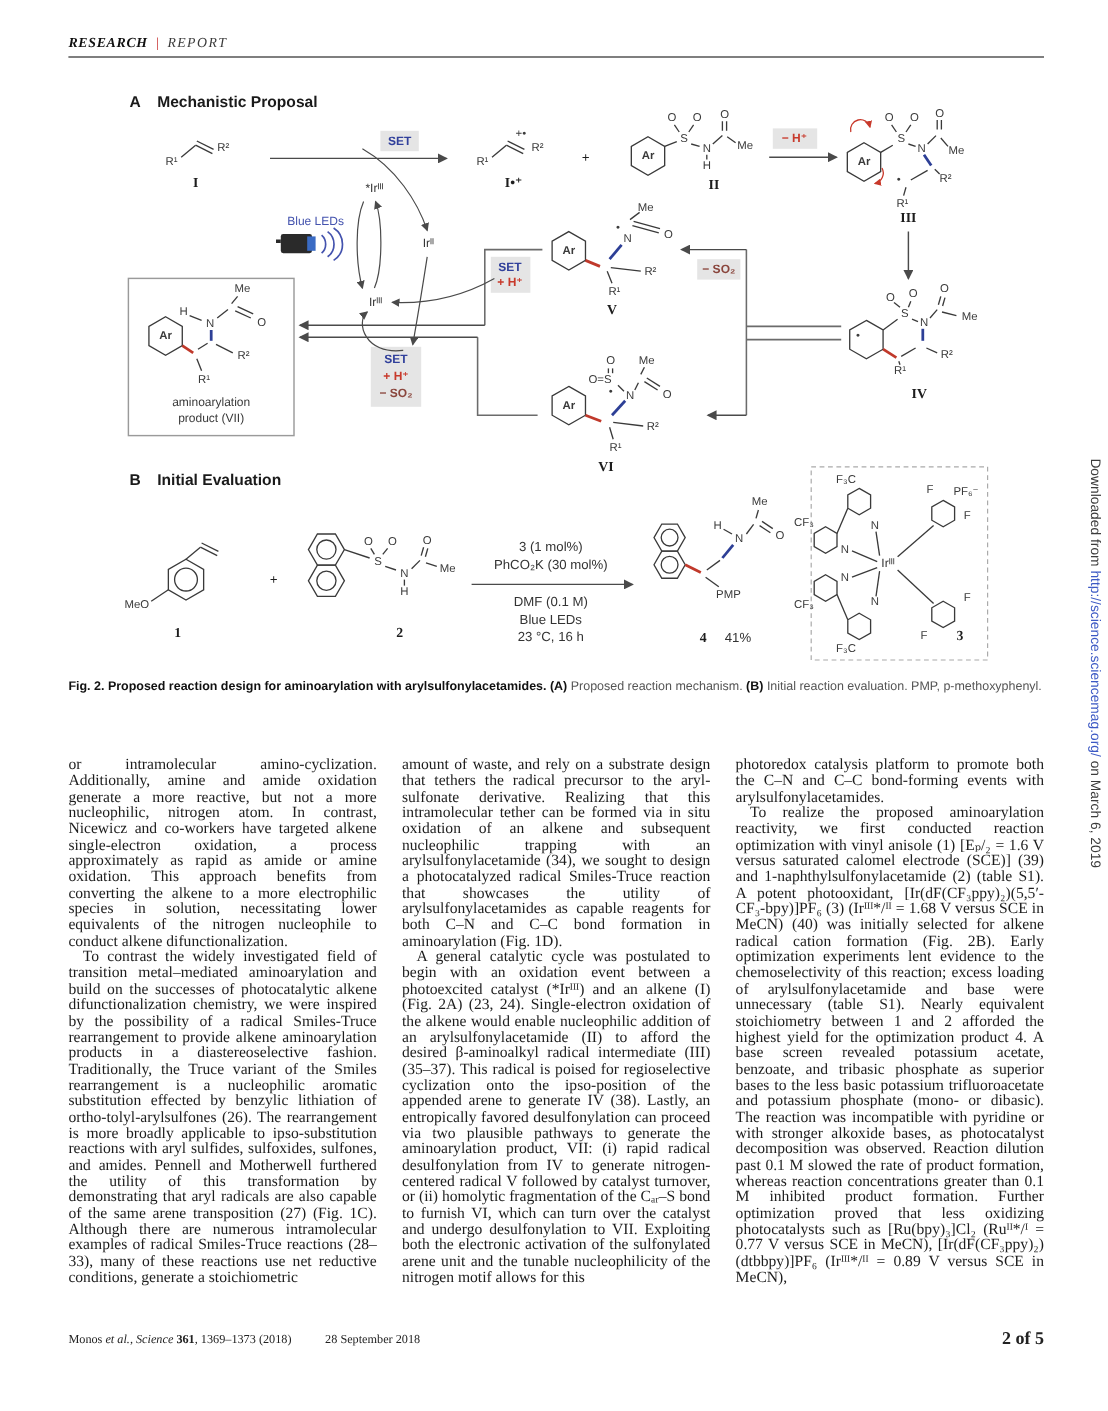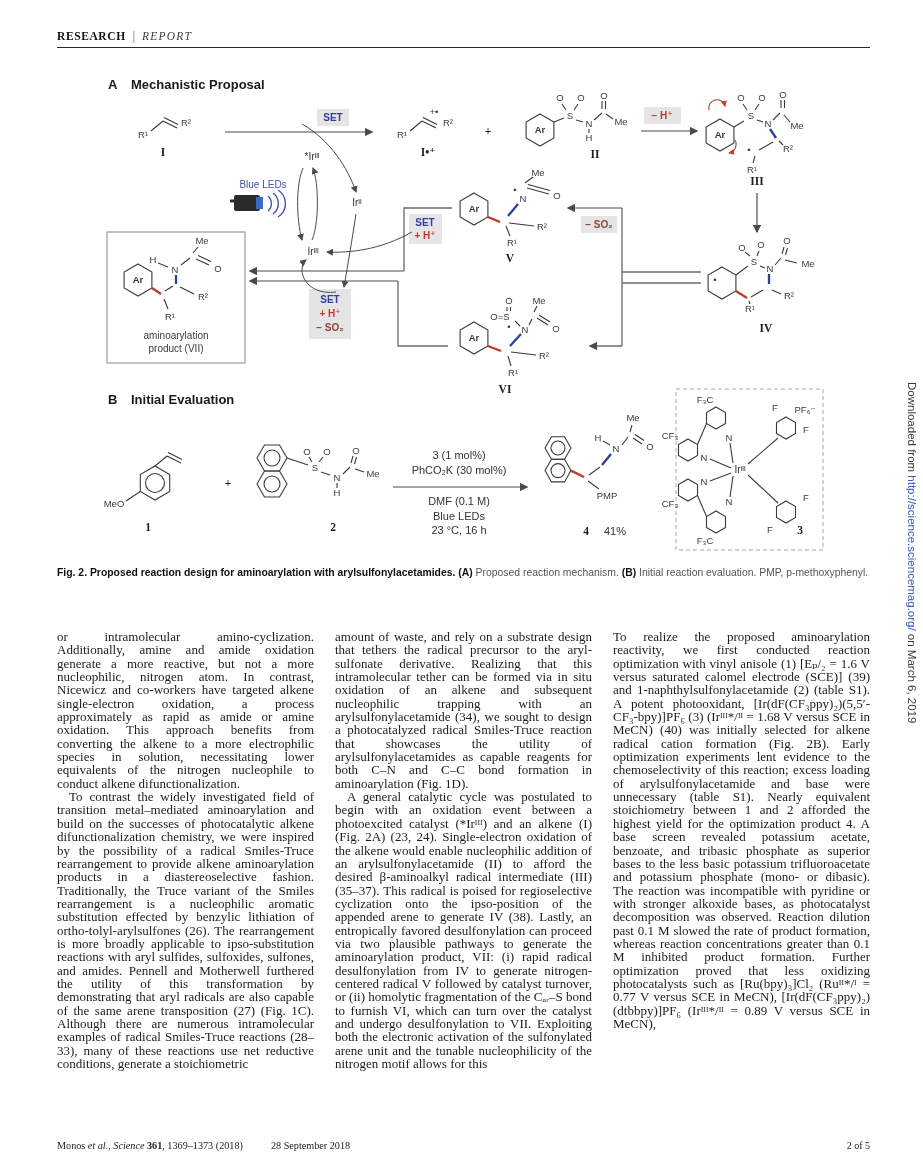--- a/index.html
+++ b/index.html
@@ -1,20 +1,20 @@
 <!DOCTYPE html>
 <html><head>
 <meta charset="utf-8">
 <style>
   html,body{margin:0;padding:0;}
   body{width:923px;height:1176px;background:#ffffff;position:relative;overflow:hidden;
        font-family:"Liberation Serif","DejaVu Serif",serif;}
   .hdr{position:absolute;left:57px;top:30px;width:813px;border-bottom:1.2px solid #2b2b2b;
        padding-bottom:5px;font-size:11.5px;}
-  .hdr .research{font-weight:bold;color:#111;letter-spacing:.6px;}
+  .hdr .research{font-weight:bold;font-style:italic;color:#111;letter-spacing:.6px;}
   .hdr .pipe{color:#c32222;margin:0 7px;font-weight:normal;}
   .hdr .report{font-style:italic;color:#3a3a3a;letter-spacing:1.2px;}
 
   .figure-svg{position:absolute;left:0;top:60px;}
 
   
   .at{font:9.5px "Liberation Sans","DejaVu Sans",sans-serif;fill:#3a3a3a;text-anchor:middle;dominant-baseline:middle;}
   .atb{font:bold 9.5px "Liberation Sans","DejaVu Sans",sans-serif;fill:#3a3a3a;text-anchor:middle;dominant-baseline:middle;}
   .rom{font:bold 11.5px "Liberation Serif","DejaVu Serif",serif;fill:#1d1d1d;text-anchor:middle;dominant-baseline:middle;}
   .ptitle{font:bold 13px "Liberation Sans","DejaVu Sans",sans-serif;fill:#1a1a1a;dominant-baseline:middle;}
@@ -42,25 +42,25 @@
            font-family:"Liberation Sans","DejaVu Sans",sans-serif;
            font-size:10.4px;line-height:14.6px;color:#555;}
   .caption b{color:#111;text-align:right;}
 
   .cols{position:absolute;left:57px;top:630px;width:813px;height:514px;display:flex;gap:21px;
         color:#1c1c1c;overflow:hidden;}
   .col{width:257px;text-align:justify;font-size:13px;line-height:13.35px;}
   .col p{margin:0;}
   .col p + p{text-indent:12px;}
 
-  .footer{position:absolute;left:57px;top:1140px;width:813px;font-size:10.2px;color:#222;display:flex;align-items:center;}
+  .footer{position:absolute;left:57px;top:1108px;width:813px;font-size:10.2px;color:#222;display:flex;align-items:center;}
   .footer .etal,.footer .journal{font-style:italic;}
   .footer .vol{font-weight:bold;}
   .footer .date{margin-left:28px;}
-  .footer .page{margin-left:auto;font-weight:normal;font-size:10px;}
+  .footer .page{margin-left:auto;font-weight:bold;font-size:15px;}
 
   .sidebar{position:absolute;right:5px;top:382px;writing-mode:vertical-rl;
            font-family:"Liberation Sans","DejaVu Sans",sans-serif;font-size:11.5px;color:#3c3c3c;}
   .sidebar a{color:#3b58c4;text-decoration:none;}
 </style>
 </head>
 <body>
 
 <div class="hdr">
   <span class="research">RESEARCH</span><span class="pipe">|</span><span class="report">REPORT</span>
@@ -384,20 +384,21 @@
 <div class="cols">
   <div class="col">
     <p>or intramolecular amino-cyclization. Additionally, amine and amide oxidation generate a more reactive, but not a more nucleophilic, nitrogen atom. In contrast, Nicewicz and co-workers have targeted alkene single-electron oxidation, a process approximately as rapid as amide or amine oxidation. This approach benefits from converting the alkene to a more electrophilic species in solution, necessitating lower equivalents of the nitrogen nucleophile to conduct alkene difunctionalization.</p>
     <p>To contrast the widely investigated field of transition metal–mediated aminoarylation and build on the successes of photocatalytic alkene difunctionalization chemistry, we were inspired by the possibility of a radical Smiles-Truce rearrangement to provide alkene aminoarylation products in a diastereoselective fashion. Traditionally, the Truce variant of the Smiles rearrangement is a nucleophilic aromatic substitution effected by benzylic lithiation of ortho-tolyl-arylsulfones (26). The rearrangement is more broadly applicable to ipso-substitution reactions with aryl sulfides, sulfoxides, sulfones, and amides. Pennell and Motherwell furthered the utility of this transformation by demonstrating that aryl radicals are also capable of the same arene transposition (27) (Fig. 1C). Although there are numerous intramolecular examples of radical Smiles-Truce reactions (28–33), many of these reactions use net reductive conditions, generate a stoichiometric</p>
   </div>
   <div class="col">
     <p>amount of waste, and rely on a substrate design that tethers the radical precursor to the aryl-sulfonate derivative. Realizing that this intramolecular tether can be formed via in situ oxidation of an alkene and subsequent nucleophilic trapping with an arylsulfonylacetamide (34), we sought to design a photocatalyzed radical Smiles-Truce reaction that showcases the utility of arylsulfonylacetamides as capable reagents for both C–N and C–C bond formation in aminoarylation (Fig. 1D).</p>
     <p>A general catalytic cycle was postulated to begin with an oxidation event between a photoexcited catalyst (*Irᴵᴵᴵ) and an alkene (I) (Fig. 2A) (23, 24). Single-electron oxidation of the alkene would enable nucleophilic addition of an arylsulfonylacetamide (II) to afford the desired β-aminoalkyl radical intermediate (III) (35–37). This radical is poised for regioselective cyclization onto the ipso-position of the appended arene to generate IV (38). Lastly, an entropically favored desulfonylation can proceed via two plausible pathways to generate the aminoarylation product, VII: (i) rapid radical desulfonylation from IV to generate nitrogen-centered radical V followed by catalyst turnover, or (ii) homolytic fragmentation of the Cₐᵣ–S bond to furnish VI, which can turn over the catalyst and undergo desulfonylation to VII. Exploiting both the electronic activation of the sulfonylated arene unit and the tunable nucleophilicity of the nitrogen motif allows for this</p>
   </div>
   <div class="col">
+    <p>photoredox catalysis platform to promote both the C–N and C–C bond-forming events with arylsulfonylacetamides.</p>
     <p>To realize the proposed aminoarylation reactivity, we first conducted reaction optimization with vinyl anisole (1) [Eₚ/₂ = 1.6 V versus saturated calomel electrode (SCE)] (39) and 1-naphthylsulfonylacetamide (2) (table S1). A potent photooxidant, [Ir(dF(CF₃ppy)₂)(5,5′-CF₃-bpy)]PF₆ (3) (Irᴵᴵᴵ*/ᴵᴵ = 1.68 V versus SCE in MeCN) (40) was initially selected for alkene radical cation formation (Fig. 2B). Early optimization experiments lent evidence to the chemoselectivity of this reaction; excess loading of arylsulfonylacetamide and base were unnecessary (table S1). Nearly equivalent stoichiometry between 1 and 2 afforded the highest yield for the optimization product 4. A base screen revealed potassium acetate, benzoate, and tribasic phosphate as superior bases to the less basic potassium trifluoroacetate and potassium phosphate (mono- or dibasic). The reaction was incompatible with pyridine or with stronger alkoxide bases, as photocatalyst decomposition was observed. Reaction dilution past 0.1 M slowed the rate of product formation, whereas reaction concentrations greater than 0.1 M inhibited product formation. Further optimization proved that less oxidizing photocatalysts such as [Ru(bpy)₃]Cl₂ (Ruᴵᴵ*/ᴵ = 0.77 V versus SCE in MeCN), [Ir(dF(CF₃ppy)₂)(dtbbpy)]PF₆ (Irᴵᴵᴵ*/ᴵᴵ = 0.89 V versus SCE in MeCN),</p>
   </div>
 </div>
 
 <div class="footer">
   <span class="cite"><span>Monos </span><span class="etal">et al.</span><span>, </span><span class="journal">Science</span><span class="vol"> 361</span><span>, 1369–1373 (2018)</span></span>
   <span class="date">28 September 2018</span>
   <span class="page">2 of 5</span>
 </div>
 

